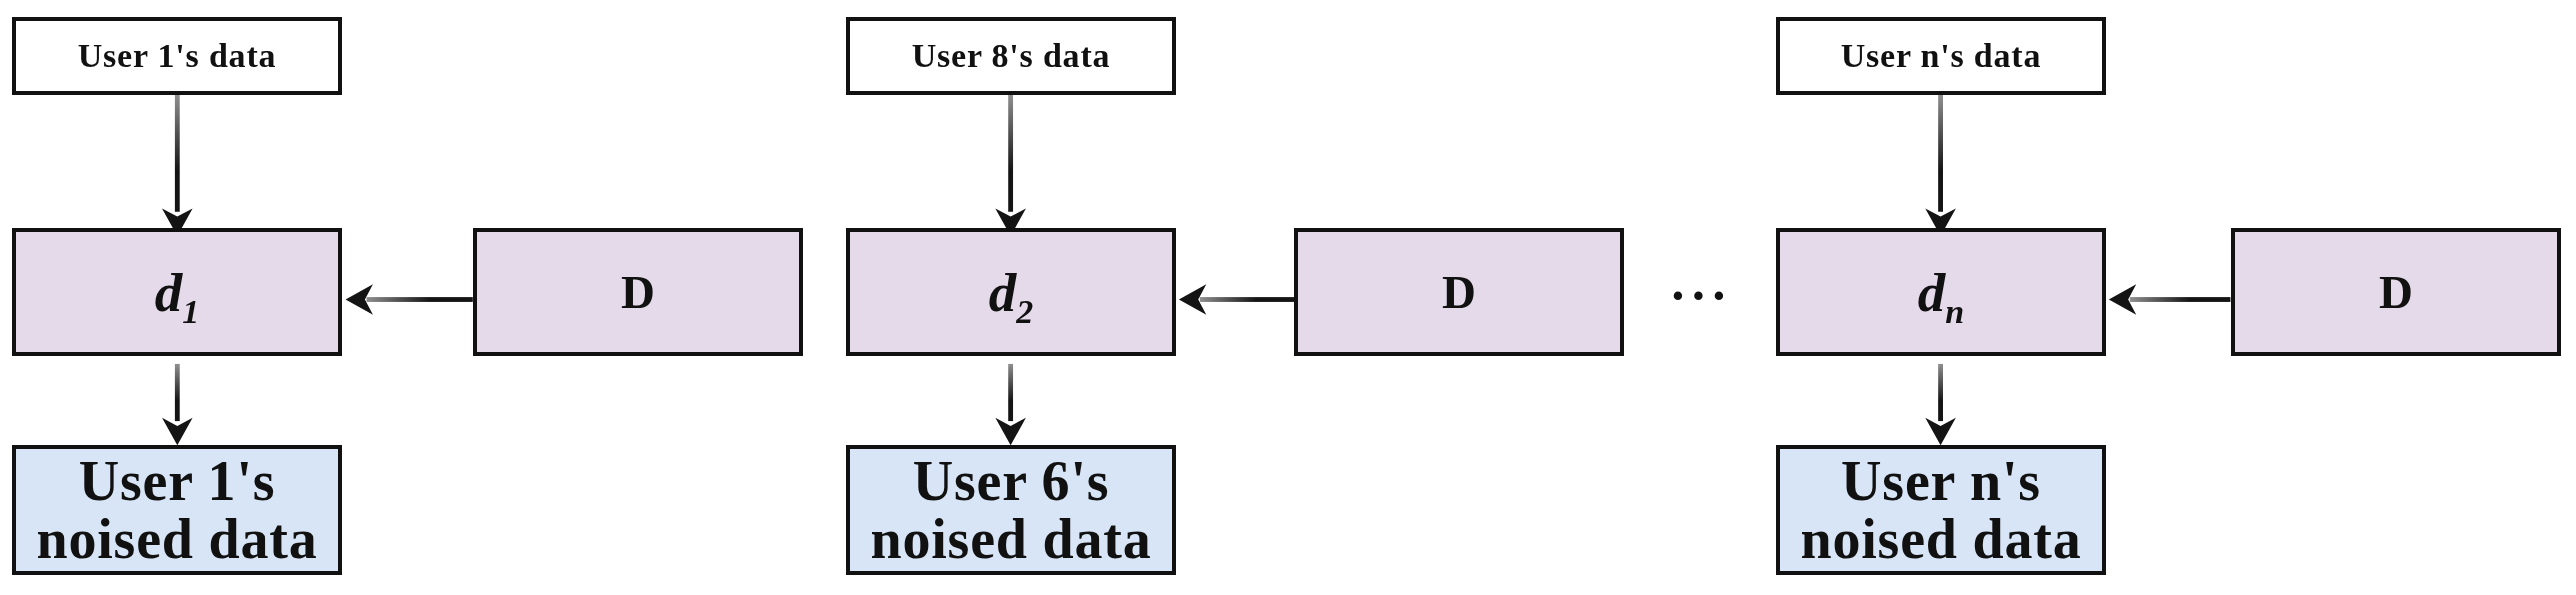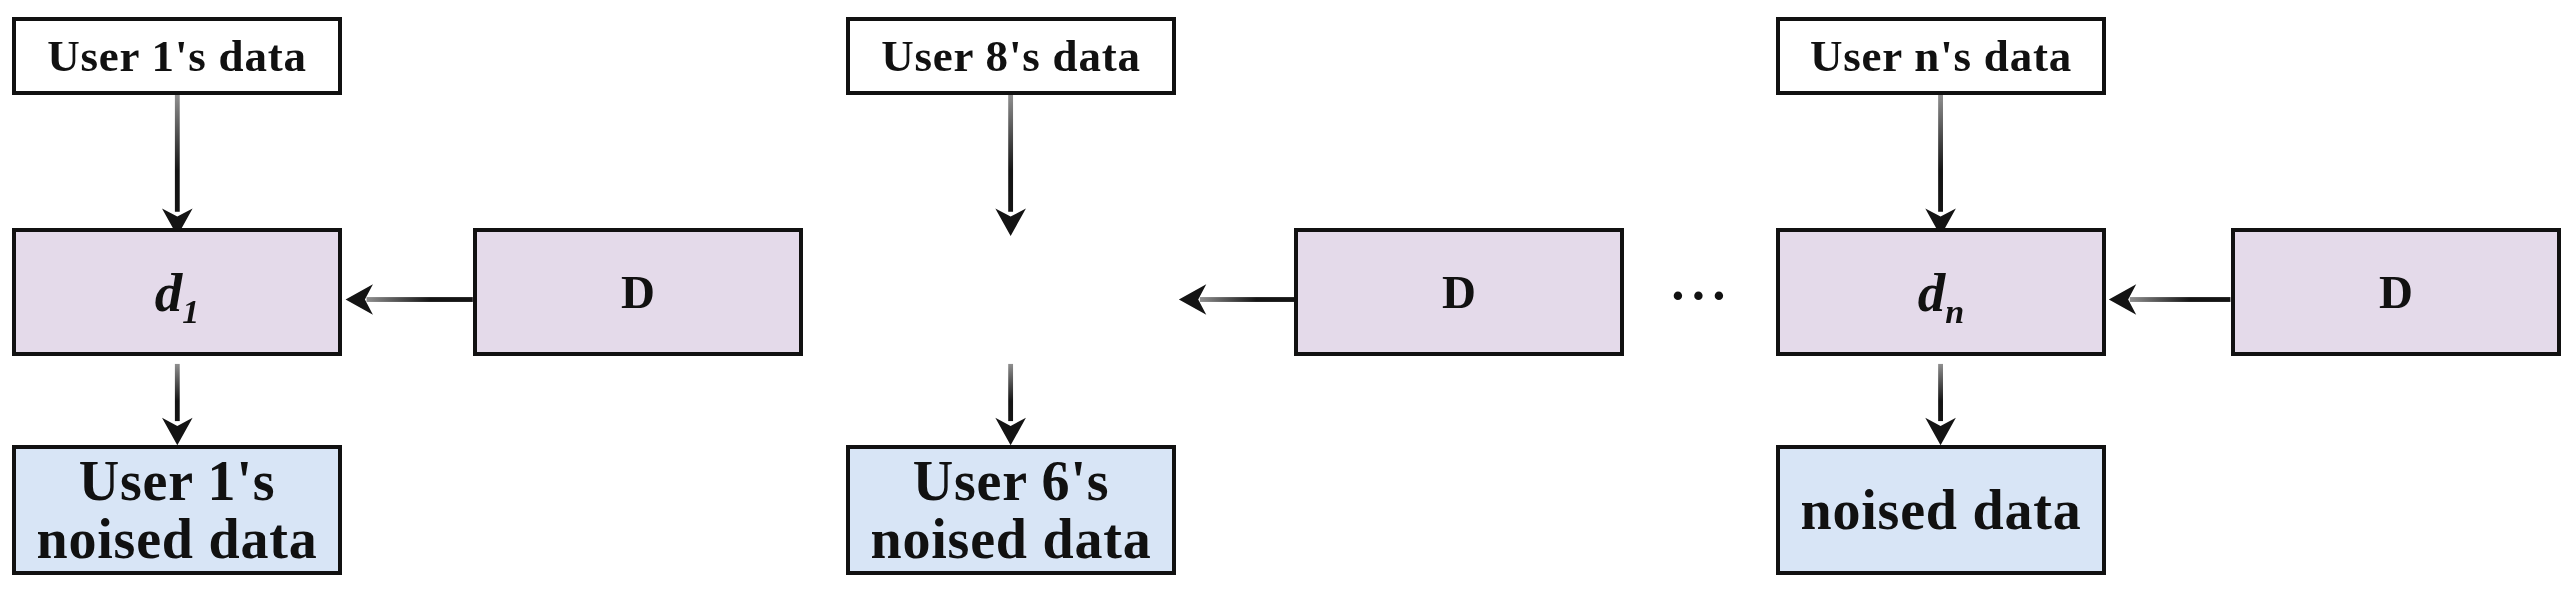--- a/index.html
+++ b/index.html
@@ -31,21 +31,21 @@
     align-items: center;
     justify-content: center;
     text-align: center;
     z-index: 1;
   }
   .box-top {
     top: 17px;
     height: 78px;
     width: 330px;
     background: #ffffff;
-    font-size: 45px;
+    font-size: 34px;
     font-weight: bold;
     letter-spacing: 0.8px;
   }
   .box-mid {
     top: 228px;
     height: 128px;
     width: 330px;
     background: #e4daea;
   }
   .box-bottom {
@@ -162,20 +162,23 @@
   <div class="box box-bottom col1">
     <span>
       <div>User 1's</div>
       <div>noised data</div>
     </span>
   </div>
 
   <div class="box box-top col2">
     <span>User 8's data</span>
   </div>
+  <div class="box box-mid col2">
+    <span class="var-label"><span>d</span><sub>2</sub></span>
+  </div>
   <div class="box box-mid dbox2">
     <span class="dataset-label">D</span>
   </div>
   <div class="box box-bottom col2">
     <span>
       <div>User 6's</div>
       <div>noised data</div>
     </span>
   </div>
 
@@ -185,18 +188,19 @@
     <span>User n's data</span>
   </div>
   <div class="box box-mid col3">
     <span class="var-label"><span>d</span><sub>n</sub></span>
   </div>
   <div class="box box-mid dbox3">
     <span class="dataset-label">D</span>
   </div>
   <div class="box box-bottom col3">
     <span>
+      <div>User n's</div>
       <div>noised data</div>
     </span>
   </div>
 
 </div>
 
 
 </body></html>

